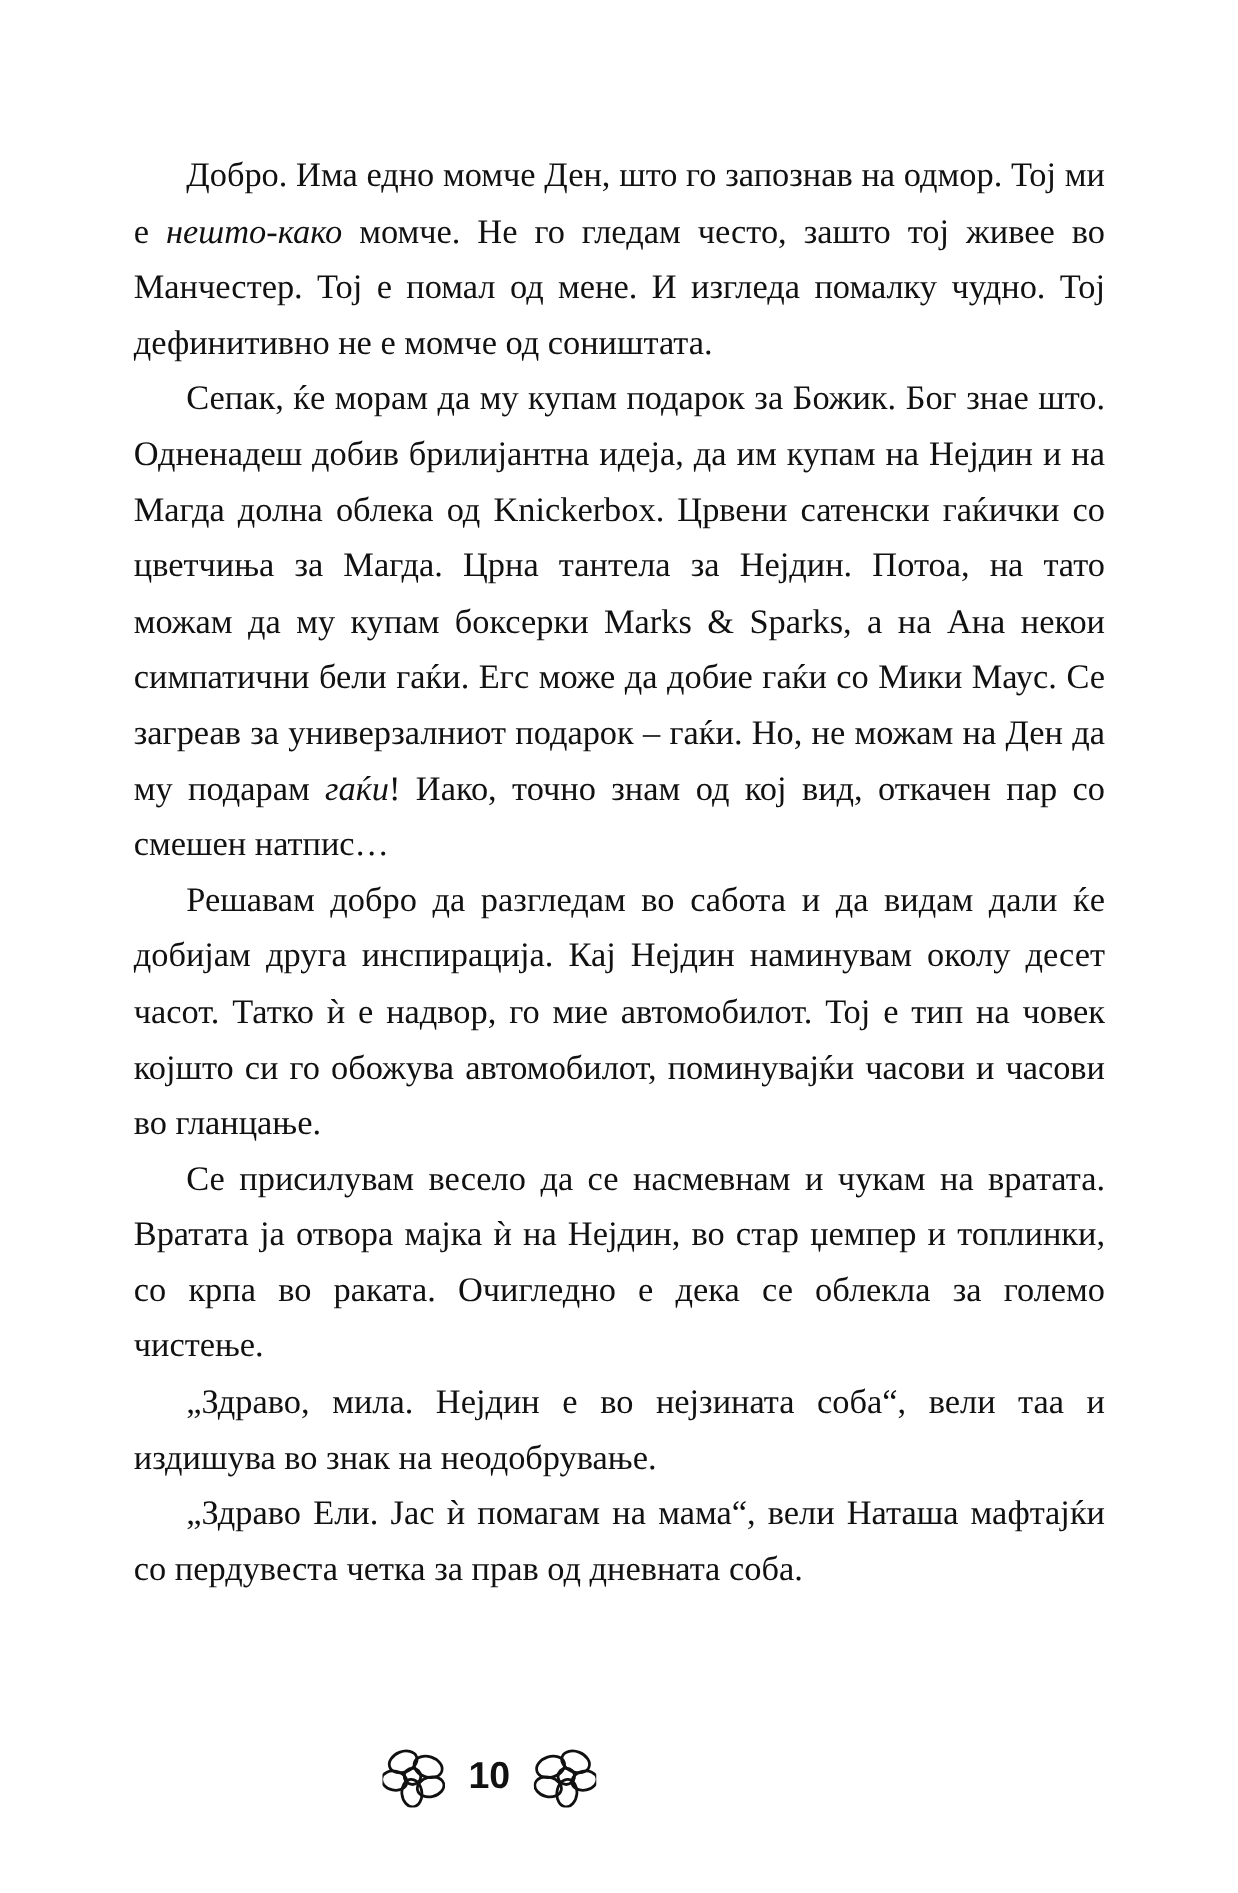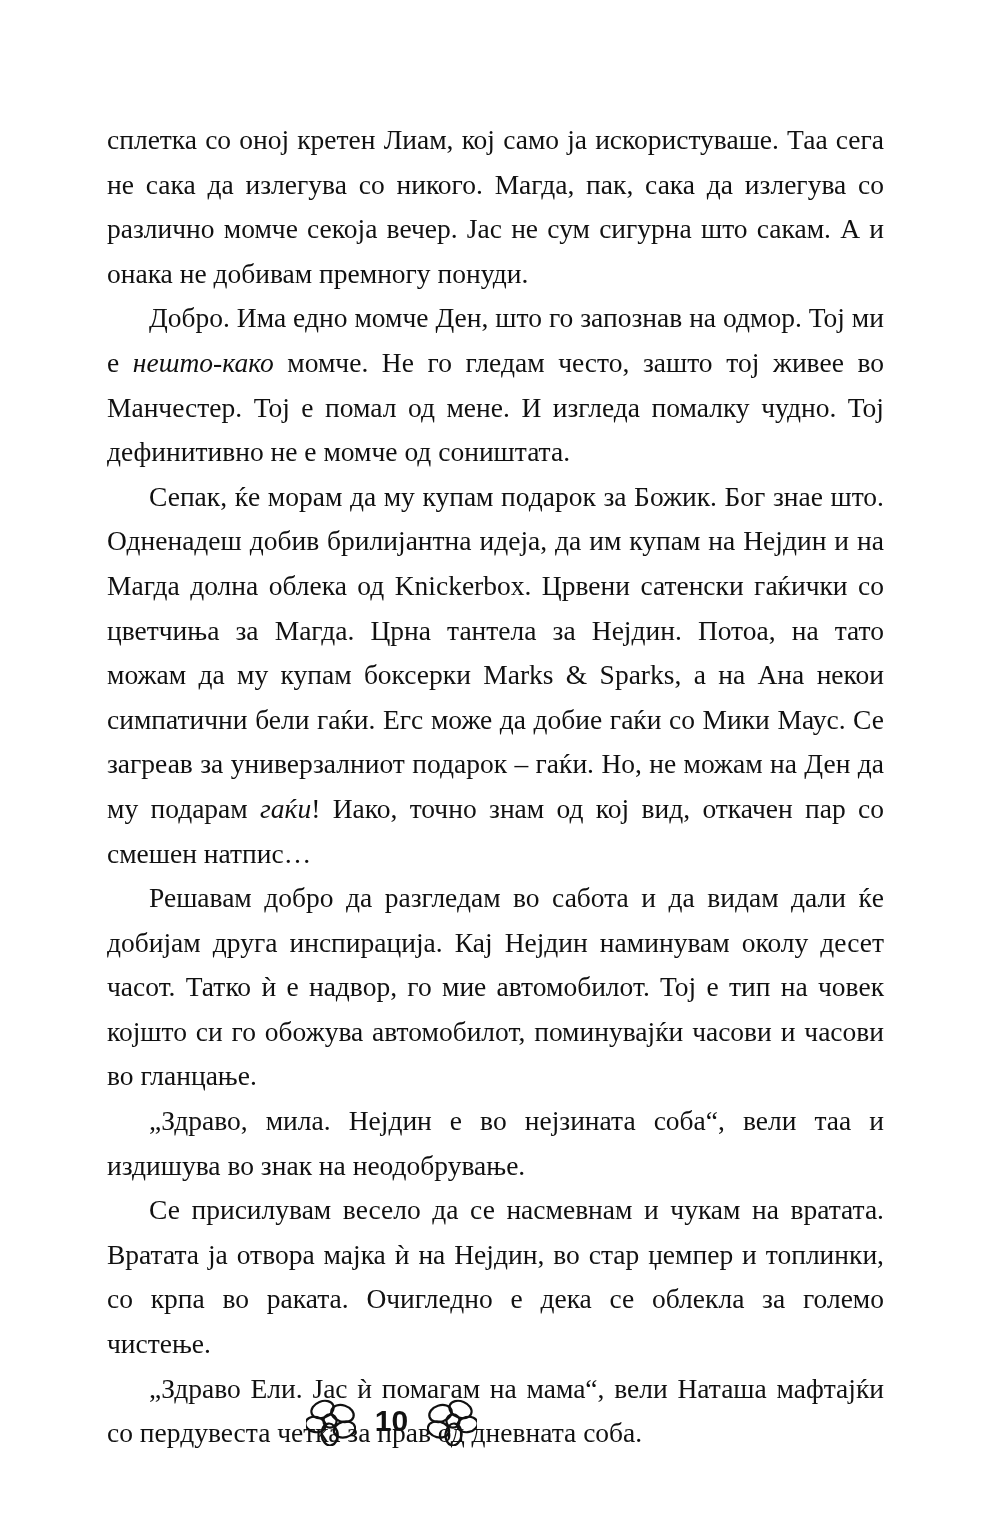--- a/index.html
+++ b/index.html
@@ -81,26 +81,25 @@
     line-height: 1;
     padding-bottom: 2px;
   }
 </style>
 </head>
 <body>
 
 <div id="page">
 
   <div id="textblock">
-      <p class="para first"><span>сплетка со оној кретен Лиам, кој само ја искористуваше. Таа сега не сака да излегува со никого. Магда, пак, сака да излегува со различно момче секоја вечер. Јас не сум сигурна што сакам. А и онака не добивам премногу понуди.</span></p>
       <p class="para"><span>Добро. Има едно момче Ден, што го запознав на одмор. Тој ми е </span><i>нешто-како</i><span> момче. Не го гледам често, зашто тој живее во Манчестер. Тој е помал од мене. И изгледа помалку чудно. Тој дефинитивно не е момче од соништата.</span></p>
       <p class="para"><span>Сепак, ќе морам да му купам подарок за Божик. Бог знае што. Одненадеш добив брилијантна идеја, да им купам на Нејдин и на Магда долна облека од Knickerbox. Црвени сатенски гаќички со цветчиња за Магда. Црна тантела за Нејдин. Потоа, на тато можам да му купам боксерки Marks &amp; Sparks, а на Ана некои симпатични бели гаќи. Егс може да добие гаќи со Мики Маус. Се загреав за универзалниот подарок – гаќи. Но, не можам на Ден да му подарам </span><i>гаќи</i><span>! Иако, точно знам од кој вид, откачен пар со смешен натпис…</span></p>
       <p class="para"><span>Решавам добро да разгледам во сабота и да видам дали ќе добијам друга инспирација. Кај Нејдин наминувам околу десет часот. Татко ѝ е надвор, го мие автомобилот. Тој е тип на човек којшто си го обожува автомобилот, поминувајќи часови и часови во гланцање.</span></p>
+      <p class="para"><span>Се присилувам весело да се насмевнам и чукам на вратата. Вратата ја отвора мајка ѝ на Нејдин, во стар џемпер и топлинки, со крпа во раката. Очигледно е дека се облекла за големо чистење.</span></p>
       <p class="para"><span>„Здраво, мила. Нејдин е во нејзината соба“, вели таа и издишува во знак на неодобрување.</span></p>
-      <p class="para"><span>Се присилувам весело да се насмевнам и чукам на вратата. Вратата ја отвора мајка ѝ на Нејдин, во стар џемпер и топлинки, со крпа во раката. Очигледно е дека се облекла за големо чистење.</span></p>
       <p class="para"><span>„Здраво Ели. Јас ѝ помагам на мама“, вели Наташа мафтајќи со пердувеста четка за прав од дневната соба.</span></p>
     </div>
 
   <div id="footer">
 
     <span>
       <svg class="flower flower-left" viewBox="0 0 50 48" xmlns="http://www.w3.org/2000/svg" aria-hidden="true">
         <g fill="none" stroke="#111111" stroke-width="2.2">
           <ellipse cx="16.5" cy="11.5" rx="11.5" ry="8.2" transform="rotate(-22 16.5 11.5)"></ellipse>
           <ellipse cx="36.5" cy="15.5" rx="11.5" ry="8.2" transform="rotate(18 36.5 15.5)"></ellipse>

